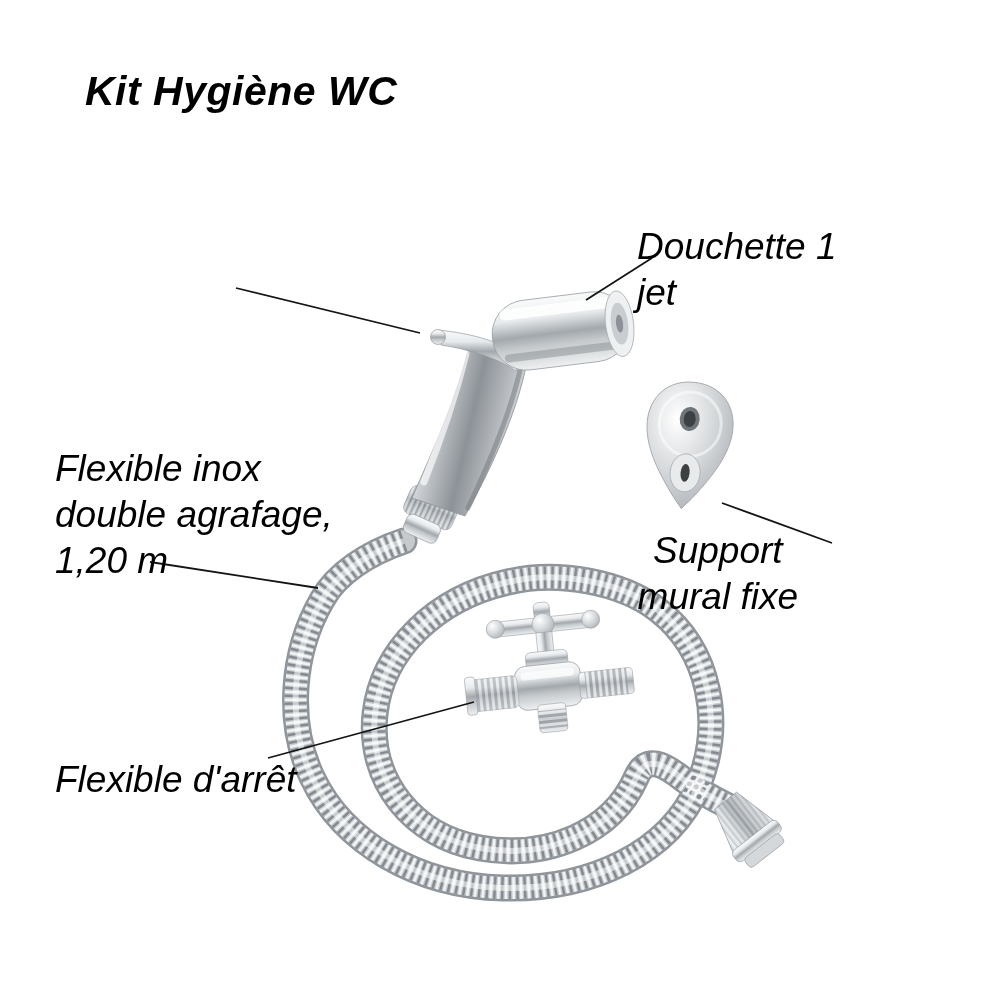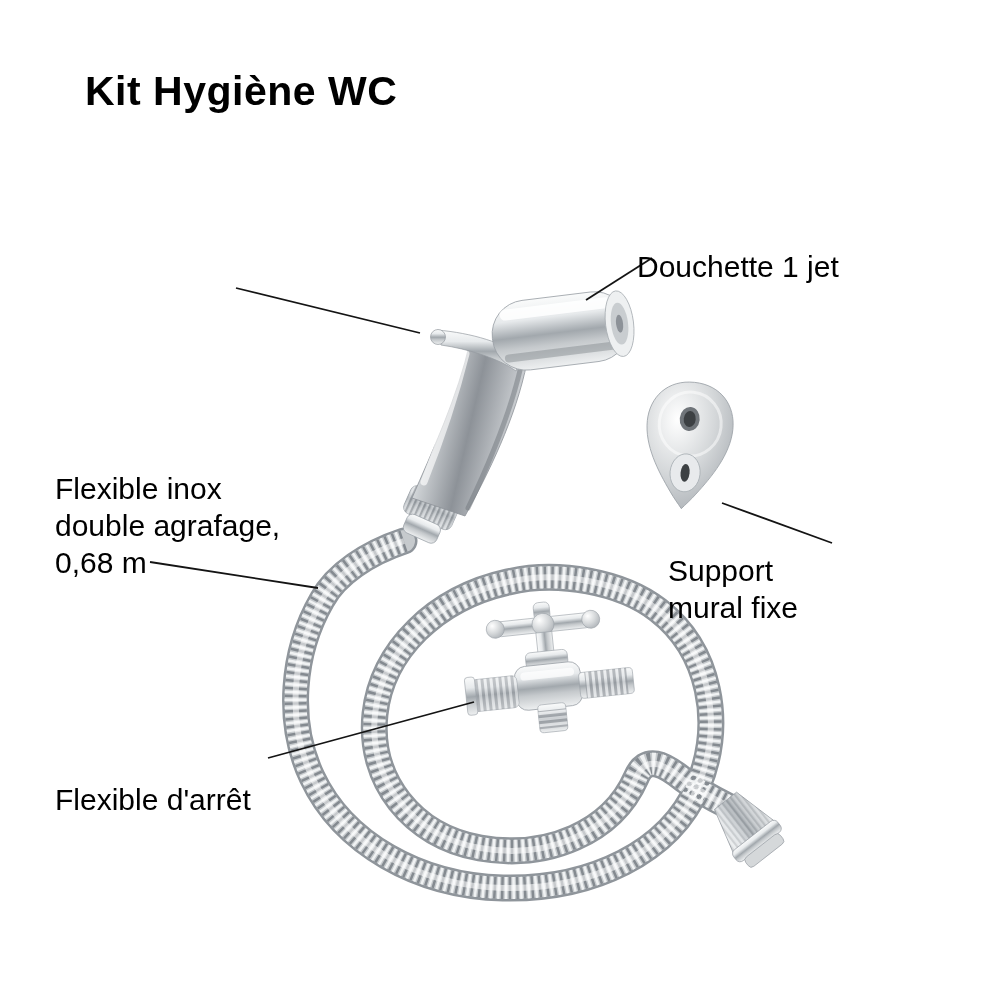--- a/index.html
+++ b/index.html
@@ -12,43 +12,43 @@
     height: 1000px;
     font-family: "Liberation Sans", sans-serif;
     color: #000000;
   }
   .stage {
     position: relative;
     width: 860px;
     height: 1000px;
     background: #ffffff;
     overflow: hidden;
+    font-style: italic;
   }
   .title {
     position: absolute;
     left: 85px;
     top: 68px;
     margin: 0;
     font-size: 41px;
     font-weight: 700;
     letter-spacing: 0.5px;
     color: #000000;
   }
   .label {
     position: absolute;
-    font-size: 30px;
+    font-size: 37px;
     line-height: 1.24;
     color: #000000;
     white-space: pre-line;
-    margin-top: 24px;
   }
   #label-gachette  { left: 88px;  top: 258px; }
   #label-douchette { left: 637px; top: 224px; }
   #label-flexible  { left: 55px;  top: 446px; }
-  #label-support   { right: 62px; top: 528px; text-align: left; }
+  #label-support   { right: 62px; top: 528px; text-align: center; }
   #label-robinet   { left: 55px;  top: 757px; }
   svg.art {
     position: absolute;
     left: 0;
     top: 0;
     width: 1000px;
     height: 1000px;
   }
 </style>
 </head>
@@ -184,18 +184,18 @@
       <line x1="652" y1="258" x2="586" y2="300"></line>
       <line x1="150" y1="562" x2="318" y2="588"></line>
       <line x1="722" y1="503" x2="832" y2="543"></line>
       <line x1="268" y1="758" x2="474" y2="702"></line>
     </g>
   </svg>
 
   <div class="label" id="label-douchette">Douchette 1 jet</div>
   <div class="label" id="label-flexible">Flexible inox
 double agrafage,
-0,68 m</div>
+1,20 m</div>
   <div class="label" id="label-support">Support
 mural fixe</div>
   <div class="label" id="label-robinet">Flexible d'arrêt</div>
 
 </div>
 
 </body></html>

